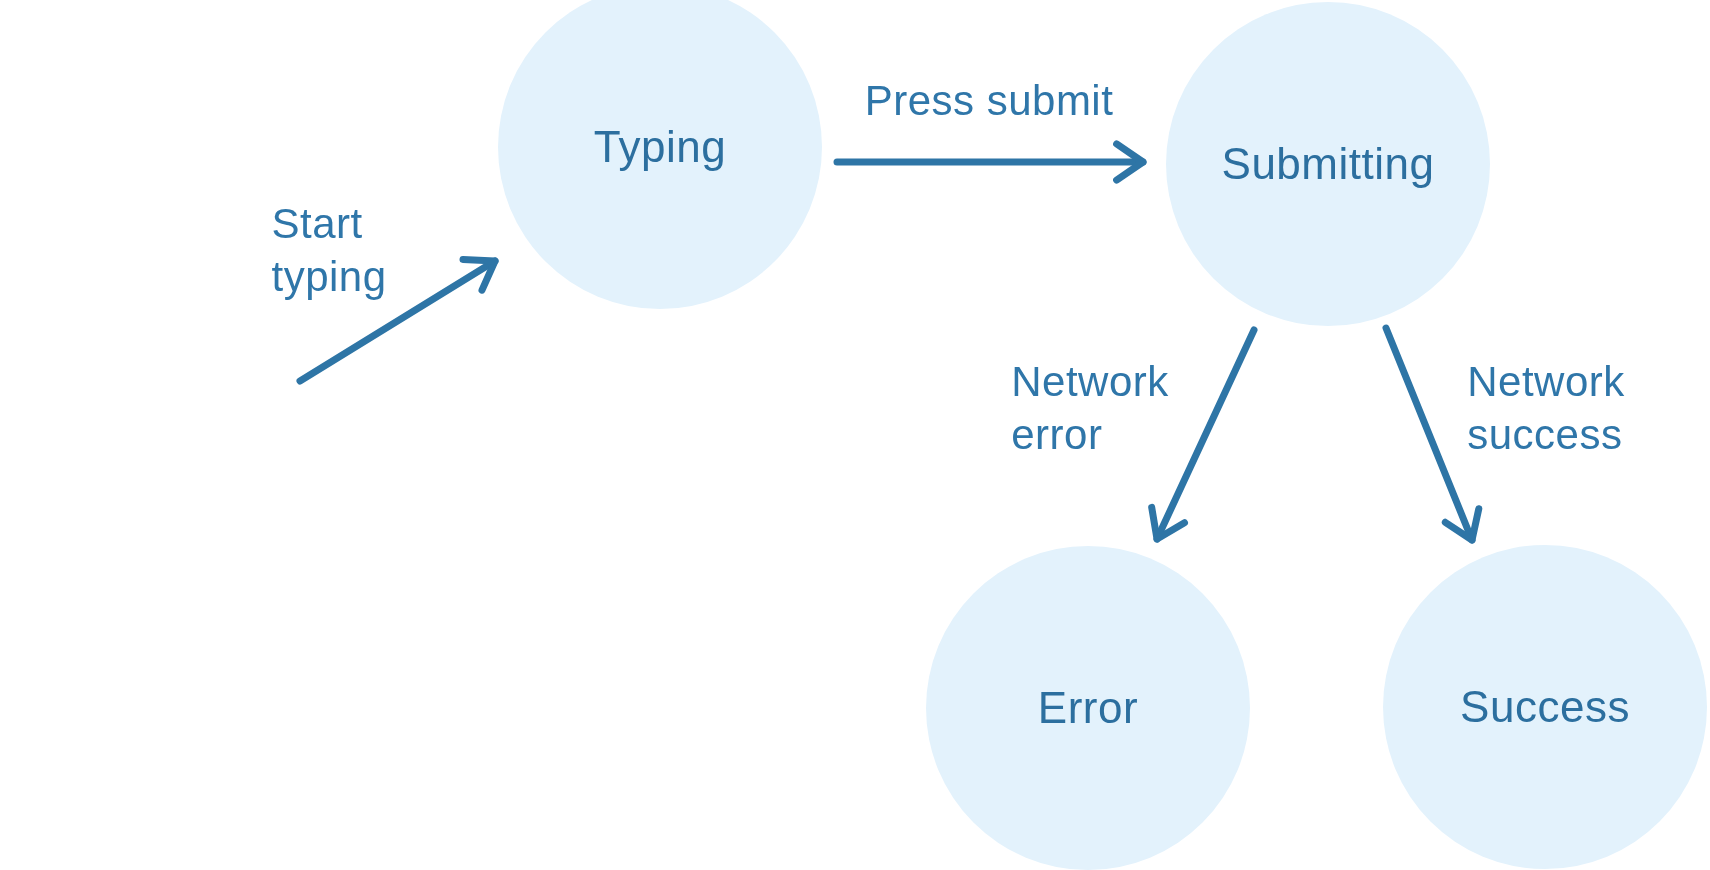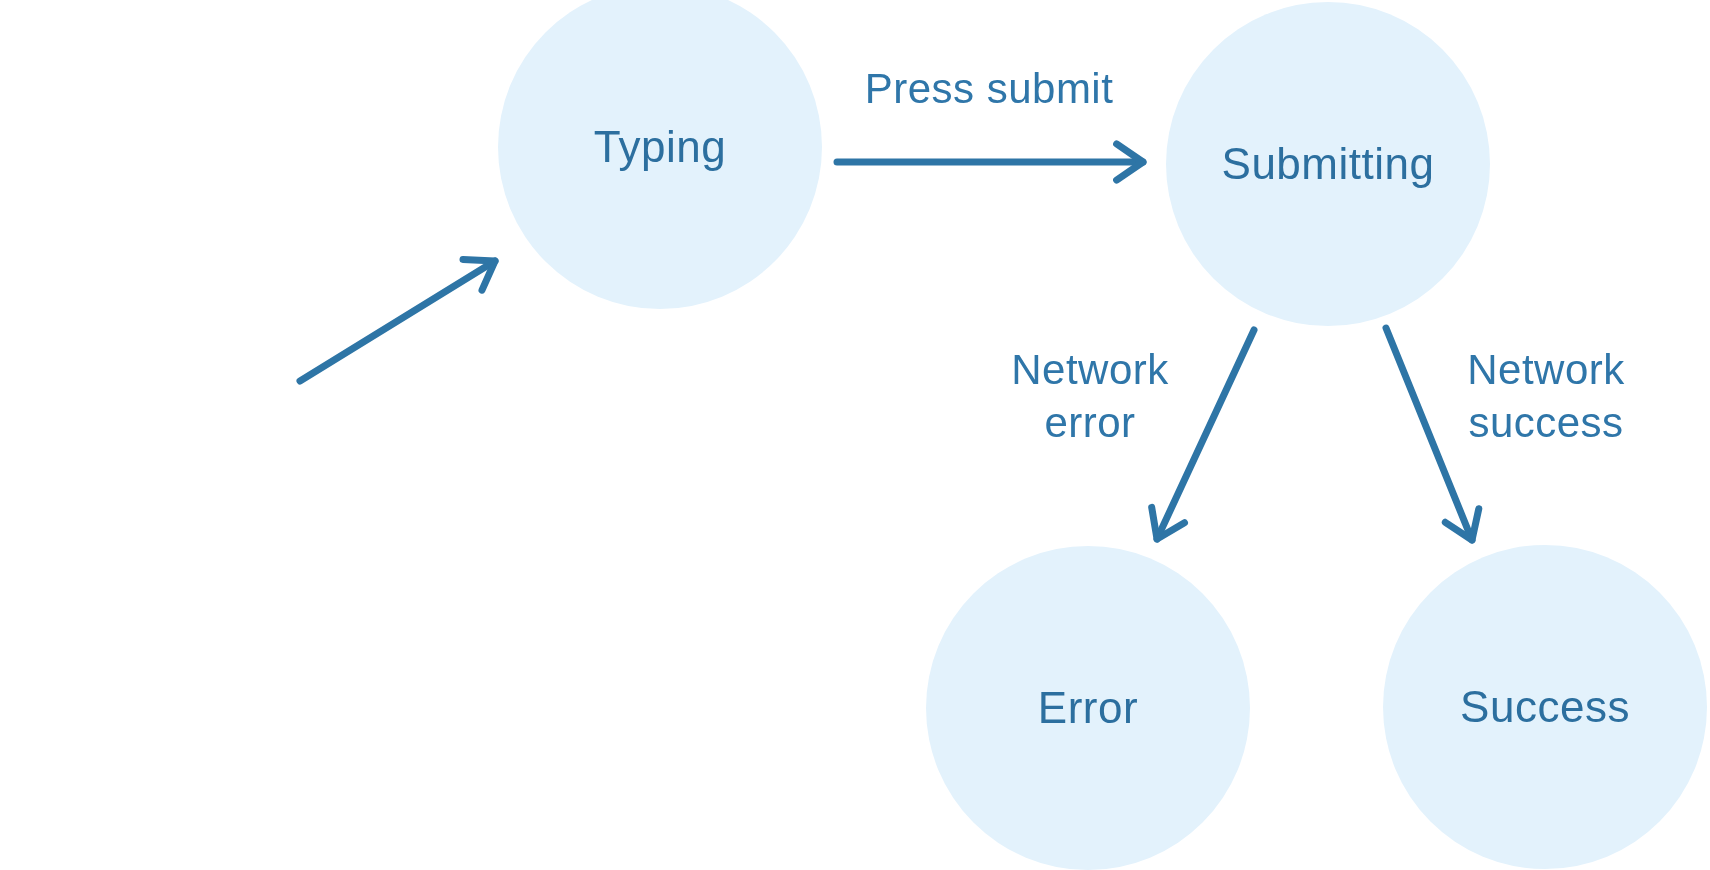--- a/index.html
+++ b/index.html
@@ -43,43 +43,47 @@
   .node-label {
     color: var(--node-text, #2C6F9F);
     font-size: 44px;
     font-weight: 500;
     letter-spacing: 0.5px;
     white-space: nowrap;
   }
   .edge-label {
     position: absolute;
     transform: translate(-50%, -50%);
-    text-align: center;
     color: var(--edge-label, #2F76A9);
     font-size: 42px;
     font-weight: 500;
     line-height: 53px;
     letter-spacing: 0.5px;
     white-space: nowrap;
+    margin-top: 12px;
   }
 </style>
 </head>
 <body>
 
 <div class="canvas">
   <svg id="edges" viewBox="0 0 1710 870">
       <path d="M 300 381 L 495 261"></path>
       <path d="M 482.0 290.2 L 495 261 L 463.0 259.5"></path>
       <path d="M 837 162 L 1143 162"></path>
       <path d="M 1116.6 180.1 L 1143 162 L 1116.6 143.9"></path>
       <path d="M 1254 330 L 1157 539"></path>
       <path d="M 1151.7 507.4 L 1157 539 L 1184.5 522.7"></path>
       <path d="M 1386 328 L 1472 540"></path>
       <path d="M 1445.3 522.3 L 1472 540 L 1478.8 508.7"></path>
     </svg>
+<div class="edge-label" style="left: 329px; top: 238px;">
+      <div>Start</div>
+      <div>typing</div>
+    </div>
     <div class="edge-label" style="left: 989px; top: 88px;">
       <div>Press submit</div>
     </div>
     <div class="edge-label" style="left: 1090px; top: 396px;">
       <div>Network</div>
       <div>error</div>
     </div>
     <div class="edge-label" style="left: 1546px; top: 396px;">
       <div>Network</div>
       <div>success</div>

